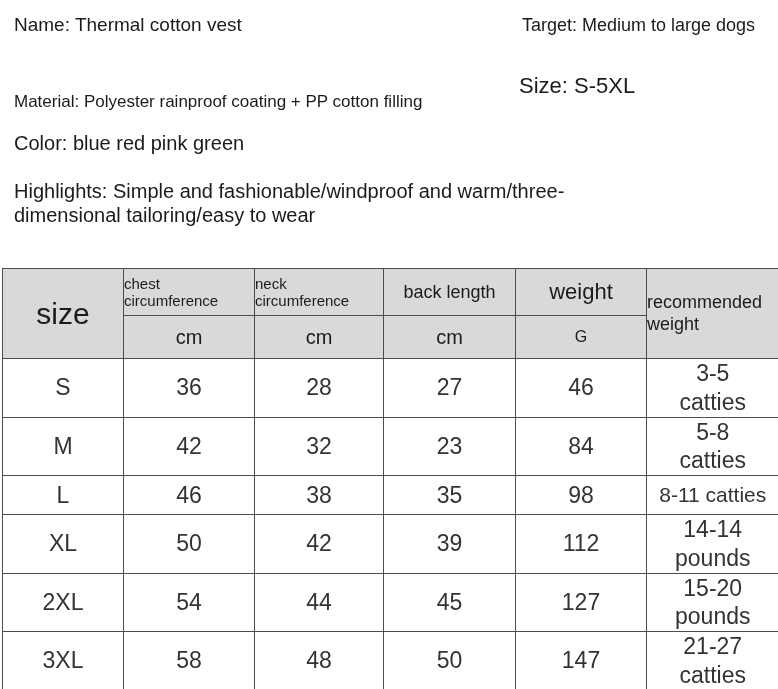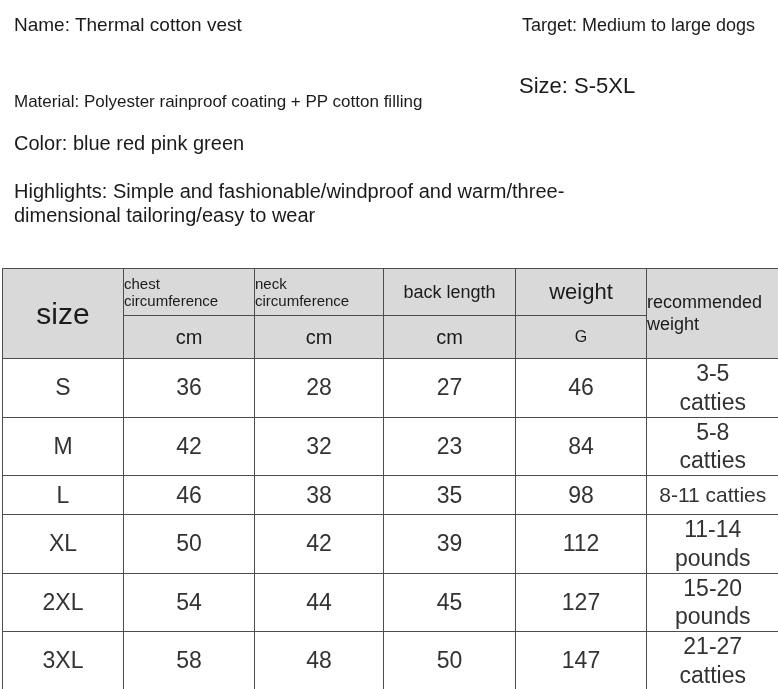--- a/index.html
+++ b/index.html
@@ -128,21 +128,21 @@
       <td>35</td>
       <td>98</td>
       <td class="td-rec rec-large">8-11 catties</td>
     </tr>
     <tr>
       <td class="td-size">XL</td>
       <td>50</td>
       <td>42</td>
       <td>39</td>
       <td>112</td>
-      <td class="td-rec">11-14
+      <td class="td-rec">14-14
 pounds</td>
     </tr>
     <tr>
       <td class="td-size">2XL</td>
       <td>54</td>
       <td>44</td>
       <td>45</td>
       <td>127</td>
       <td class="td-rec">15-20
 pounds</td>

